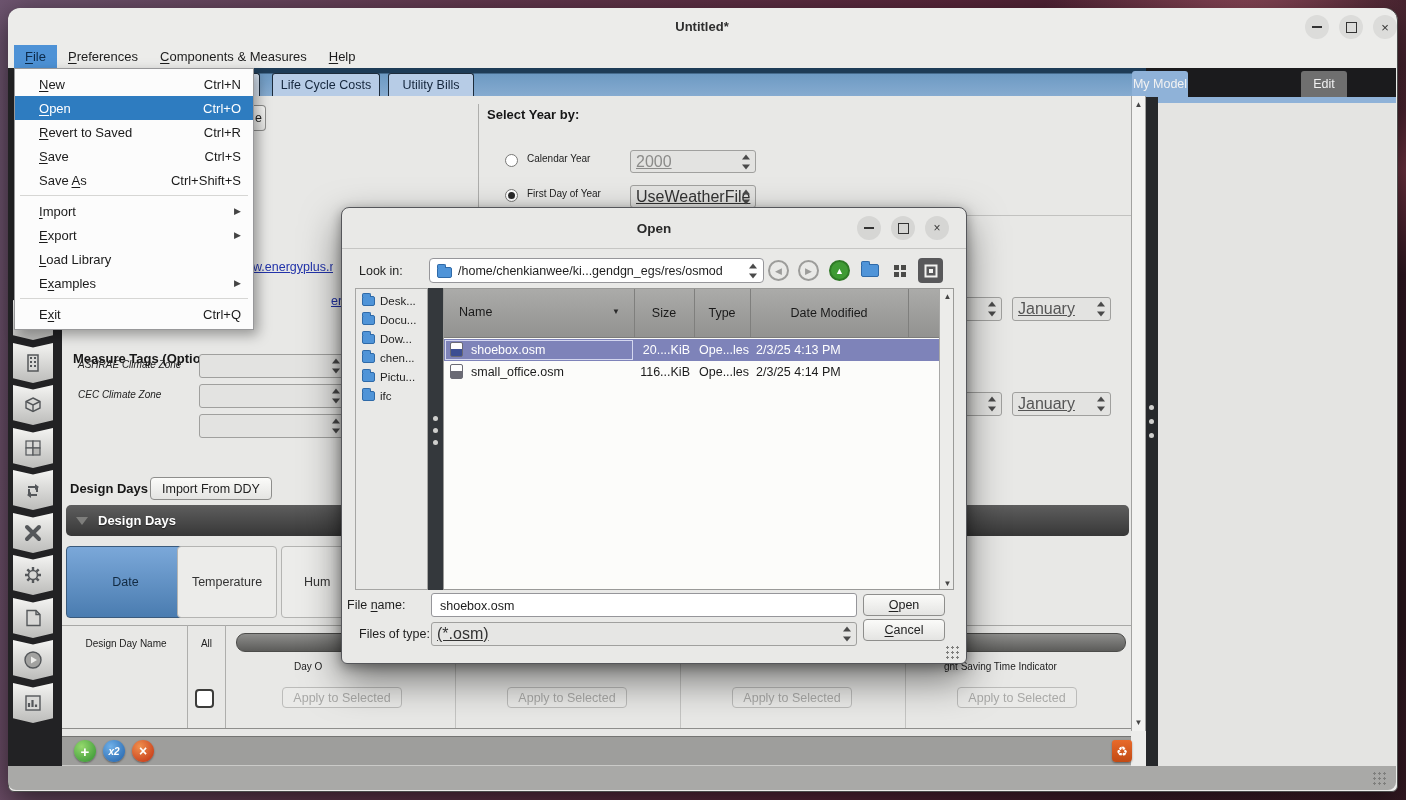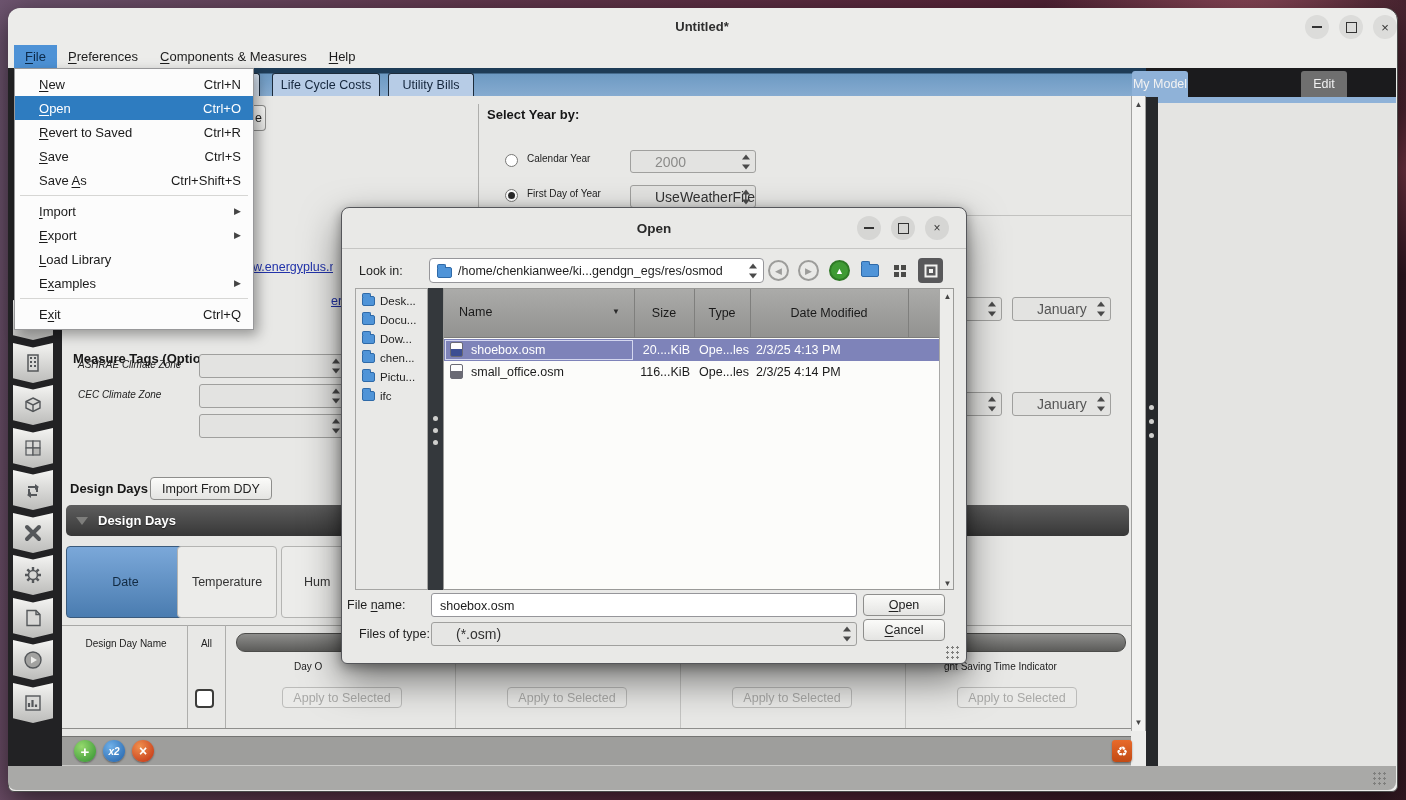--- a/index.html
+++ b/index.html
@@ -51,21 +51,21 @@
   .dstrip{left:1146px;top:97px;width:12px;height:669px;background:#26282b;}
   .dot{width:5px;height:5px;border-radius:50%;background:#cfcfcd;}
   .bluestrip{left:1158px;top:97px;width:238px;height:6px;background:#8fb2d8;}
   .rpanel{left:1158px;top:103px;width:238px;height:663px;background:#e4e4e2;}
   
   .content{left:62px;top:96px;width:1069px;height:670px;background:#e8e8e6;}
   .btn{background:linear-gradient(#fbfbf9,#e4e4e2);border:1px solid #8e8e8c;border-radius:4px;font-size:12.5px;color:#222;
     display:flex;align-items:center;justify-content:center;box-sizing:border-box;}
   .btn.dis{color:#a9a9a7;border-color:#bcbcba;background:#eaeae8;}
   .field{background:#e3e3e1;border:1px solid #a0a09e;border-radius:3px;box-sizing:border-box;position:absolute;}
-  .field .tx{position:absolute;left:24px;top:50%;transform:translateY(-50%);font-size:14px;color:#333;white-space:nowrap;}
+  .field .tx{position:absolute;left:5px;top:50%;transform:translateY(-50%);font-size:16px;color:#333;white-space:nowrap;text-decoration:underline;}
   .field .tx.gray{color:#8b8b89;}
   .sp{position:absolute;right:4px;top:50%;transform:translateY(-50%);width:9px;height:15px;}
   .sp::before,.sp::after{content:"";position:absolute;left:0;border-left:4.5px solid transparent;border-right:4.5px solid transparent;}
   .sp::before{top:0;border-bottom:5px solid #4a4a4a;}
   .sp::after{bottom:0;border-top:5px solid #4a4a4a;}
   .radio{width:13px;height:13px;border:1px solid #787876;border-radius:50%;background:#fff;box-sizing:border-box;}
   .radio.on::after{content:"";display:block;width:7px;height:7px;margin:2px;border-radius:50%;background:#2a2a2a;}
   .lnk{font-size:12.5px;color:#2233aa;text-decoration:underline;white-space:nowrap;overflow:hidden;}
   .ital{font-style:italic;}
   .cb{width:19px;height:19px;border:2px solid #3c3c3a;border-radius:4px;background:#fff;box-sizing:border-box;}

